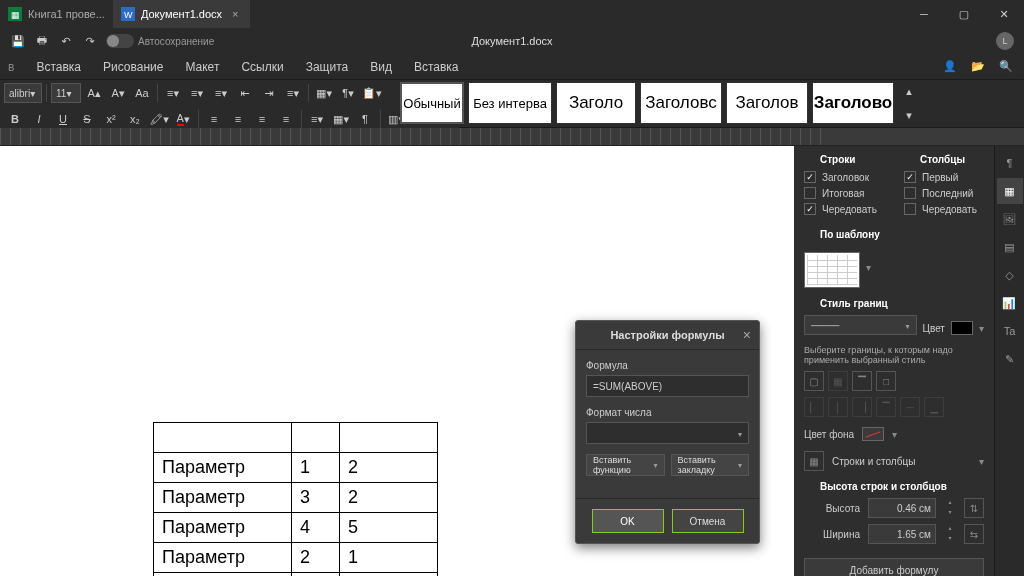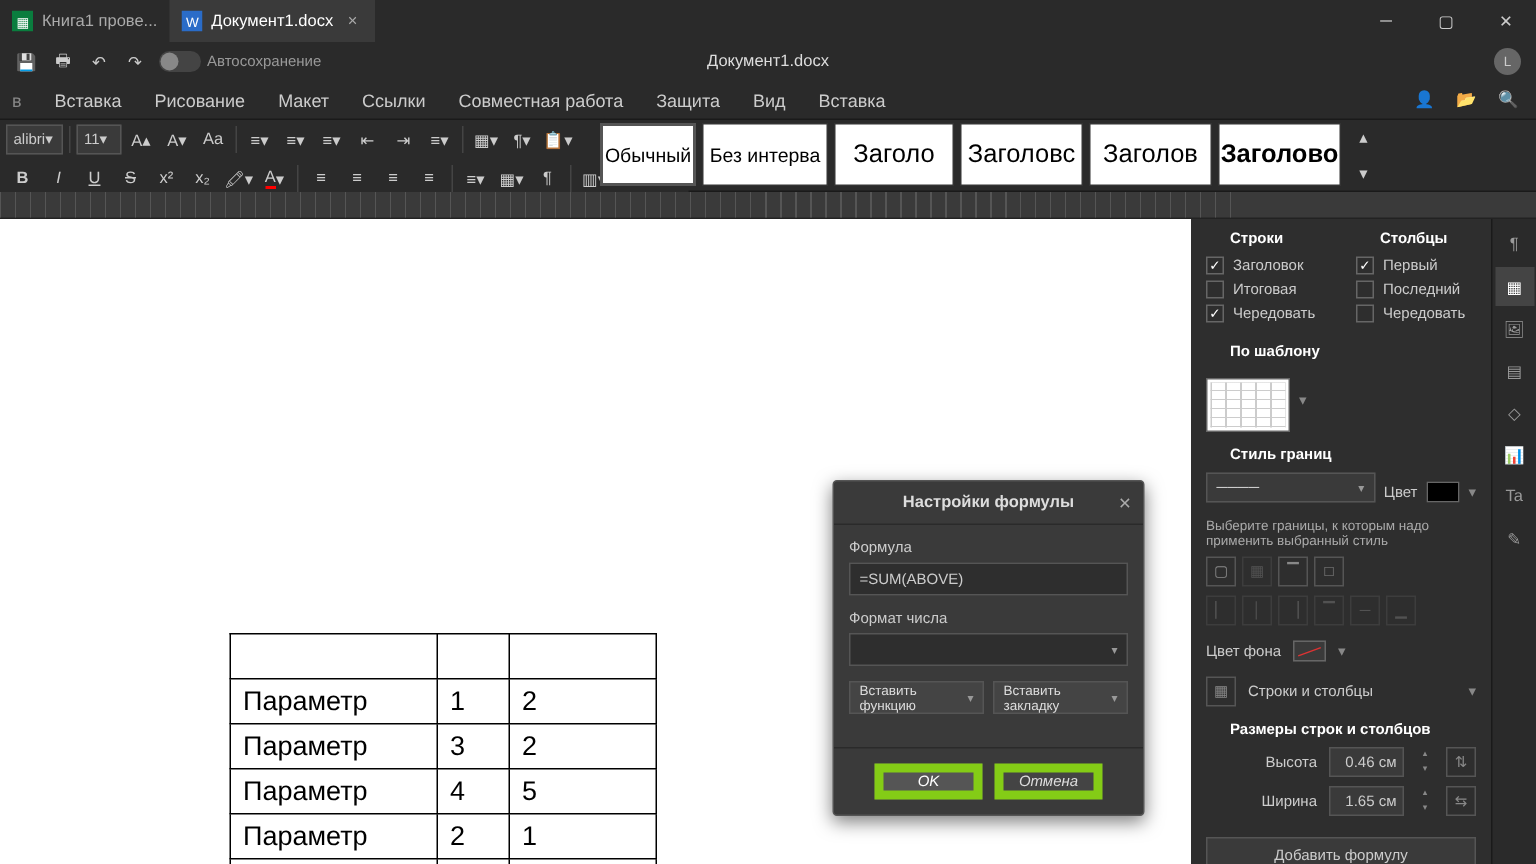--- a/index.html
+++ b/index.html
@@ -66,42 +66,42 @@
 .template-box { width: 56px; height: 36px; background: #fff; border: 1px solid #666; margin-top: 6px; position: relative; }
 .template-grid { position: absolute; inset: 2px; background: repeating-linear-gradient(0deg, #ccc 0, #ccc 1px, transparent 1px, transparent 6px), repeating-linear-gradient(90deg, #ccc 0, #ccc 1px, transparent 1px, transparent 10px); }
 .dropdown { background: #3a3a3a; border: 1px solid #555; height: 20px; display: flex; align-items: center; padding: 0 6px; justify-content: space-between; margin-bottom: 6px; }
 .dropdown-arrow::after { content: '▾'; color: #999; font-size: 8px; }
 .border-icons { display: flex; gap: 4px; margin: 6px 0; }
 .border-icon { width: 20px; height: 20px; border: 1px solid #555; display: flex; align-items: center; justify-content: center; font-size: 10px; color: #888; }
 .border-icon.disabled { opacity: 0.4; }
 .panel-section { margin-top: 10px; }
 .input-row { display: flex; align-items: center; gap: 8px; margin-bottom: 6px; }
 .input-row label { flex: 1; text-align: right; }
-.num-input { width: 50px; height: 20px; background: #3a3a3a; border: 1px solid #555; color: #ccc; text-align: right; padding: 0 4px; font-size: 10px; }
+.num-input { width: 68px; height: 20px; background: #3a3a3a; border: 1px solid #555; color: #ccc; text-align: right; padding: 0 4px; font-size: 10px; }
 .stepper { width: 12px; display: flex; flex-direction: column; }
 .stepper span { height: 10px; font-size: 6px; text-align: center; color: #888; cursor: pointer; }
 .panel-button { width: 100%; height: 24px; background: #3a3a3a; border: 1px solid #555; color: #ccc; font-size: 10px; margin-top: 8px; }
 
 
 .icon-strip { width: 30px; background: #2a2a2a; display: flex; flex-direction: column; align-items: center; padding-top: 4px; gap: 2px; border-left: 1px solid #1a1a1a; }
 .strip-icon { width: 26px; height: 26px; display: flex; align-items: center; justify-content: center; color: #999; }
 .strip-icon.active { background: #444; color: #fff; }
 
 
-.dialog { position: absolute; left: 555px; top: 320px; width: 208px; background: #3a3a3a; border: 1px solid #555; box-shadow: 0 4px 12px rgba(0,0,0,0.5); border-radius: 3px; }
+.dialog { position: absolute; left: 575px; top: 320px; width: 185px; background: #3a3a3a; border: 1px solid #555; box-shadow: 0 4px 12px rgba(0,0,0,0.5); border-radius: 3px; }
 .dialog-header { display: flex; align-items: center; justify-content: center; padding: 8px; border-bottom: 1px solid #2a2a2a; position: relative; }
 .dialog-title { color: #ddd; font-size: 11px; font-weight: bold; }
 .dialog-close { position: absolute; right: 8px; color: #aaa; font-size: 14px; }
 .dialog-body { padding: 10px; }
 .dialog-label { color: #ccc; font-size: 10px; margin-bottom: 4px; }
 .dialog-input { width: 100%; height: 22px; background: #2e2e2e; border: 1px solid #555; color: #ccc; padding: 0 6px; font-size: 10px; margin-bottom: 10px; }
 .dialog-dropdowns { display: flex; gap: 6px; margin-bottom: 12px; }
 .dialog-dropdown { flex: 1; height: 22px; background: #444; border: 1px solid #555; display: flex; align-items: center; justify-content: space-between; padding: 0 6px; font-size: 9px; color: #ddd; }
 .dialog-footer { display: flex; justify-content: center; gap: 8px; padding: 10px; border-top: 1px solid #2a2a2a; }
-.dialog-btn { width: 72px; height: 24px; background: #444; border: 6px solid #84cc16; color: #ddd; font-size: 10px; font-style: italic; }
+.dialog-btn { width: 72px; height: 24px; background: #444; border: 1px solid #84cc16; color: #ddd; font-size: 10px; }
 .dialog-btn.primary { background: #555; color: #fff; }
 .color-swatch { width: 22px; height: 14px; background: #000; border: 1px solid #666; }
 .color-swatch.none { background: #3a3a3a; position: relative; }
 .color-swatch.none::after { content: ''; position: absolute; left: 2px; right: 2px; top: 50%; height: 1px; background: #d33; transform: rotate(-20deg); }
 </style>
 </head>
 <body>
 
 <div class="titlebar">
   <div class="tab inactive">
@@ -142,21 +142,20 @@
   <span class="doc-title">Документ1.docx</span>
   <div class="user-avatar">L</div>
 </div>
 
 <div class="menubar">
   <span class="menu-item">в</span>
   <span class="menu-item">Вставка</span>
   <span class="menu-item">Рисование</span>
   <span class="menu-item">Макет</span>
   <span class="menu-item">Ссылки</span>
-  <span class="menu-item">Совместная работа</span>
   <span class="menu-item">Защита</span>
   <span class="menu-item">Вид</span>
   <span class="menu-item">Вставка</span>
   <div class="menubar-right">
     <div class="icon-btn">👤</div>
     <div class="icon-btn">📂</div>
     <div class="icon-btn">🔍</div>
   </div>
 </div>
 
@@ -338,21 +337,21 @@
       <span>Цвет фона</span>
       <div class="color-swatch none"></div>
       <span style="color:#888;">▾</span>
     </div>
     <div class="panel-section" style="display:flex;align-items:center;gap:8px;">
       <div class="border-icon">▦</div>
       <span>Строки и столбцы</span>
       <span style="margin-left:auto;color:#888;">▾</span>
     </div>
     <div class="panel-section">
-      <div class="panel-heading">Размеры строк и столбцов</div>
+      <div class="panel-heading">Высота строк и столбцов</div>
       <div class="input-row">
         <label>Высота</label>
         <input class="num-input" value="0.46 см" style="">
         <div class="stepper">
             <span>▴</span>
             <span>▾</span>
           </div>
         <div class="border-icon">⇅</div>
       </div>
       <div class="input-row">

